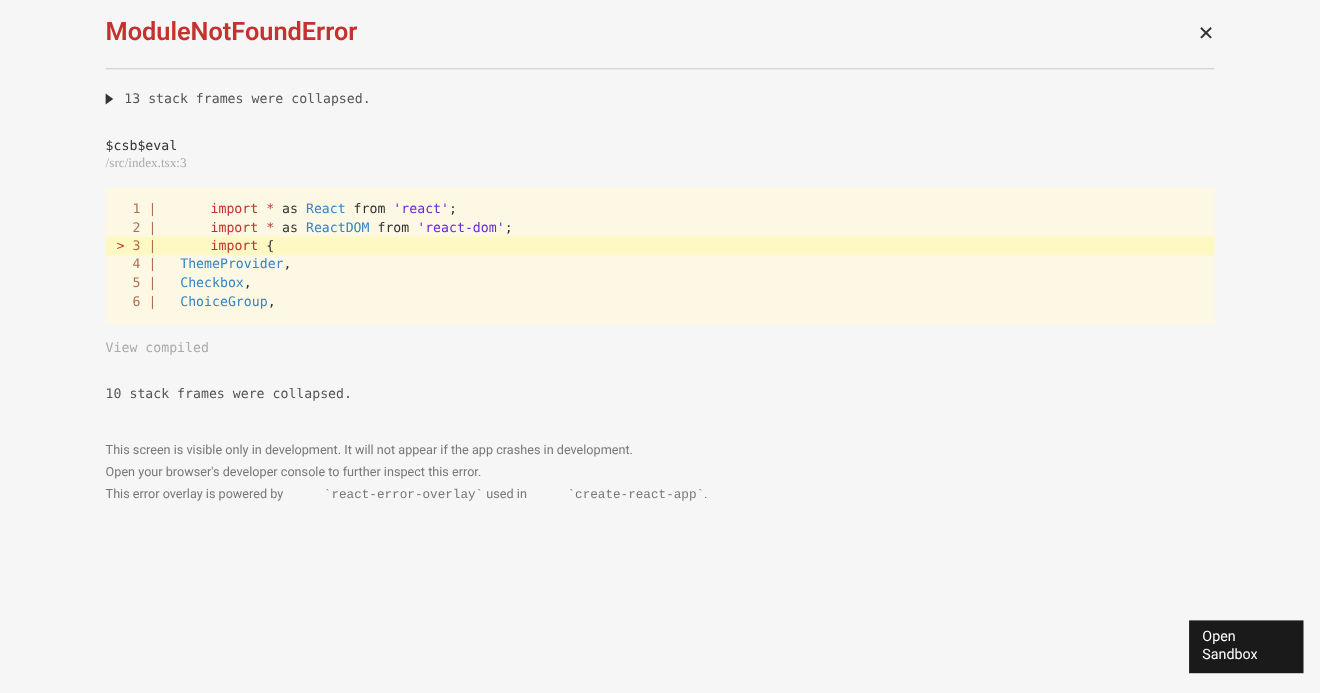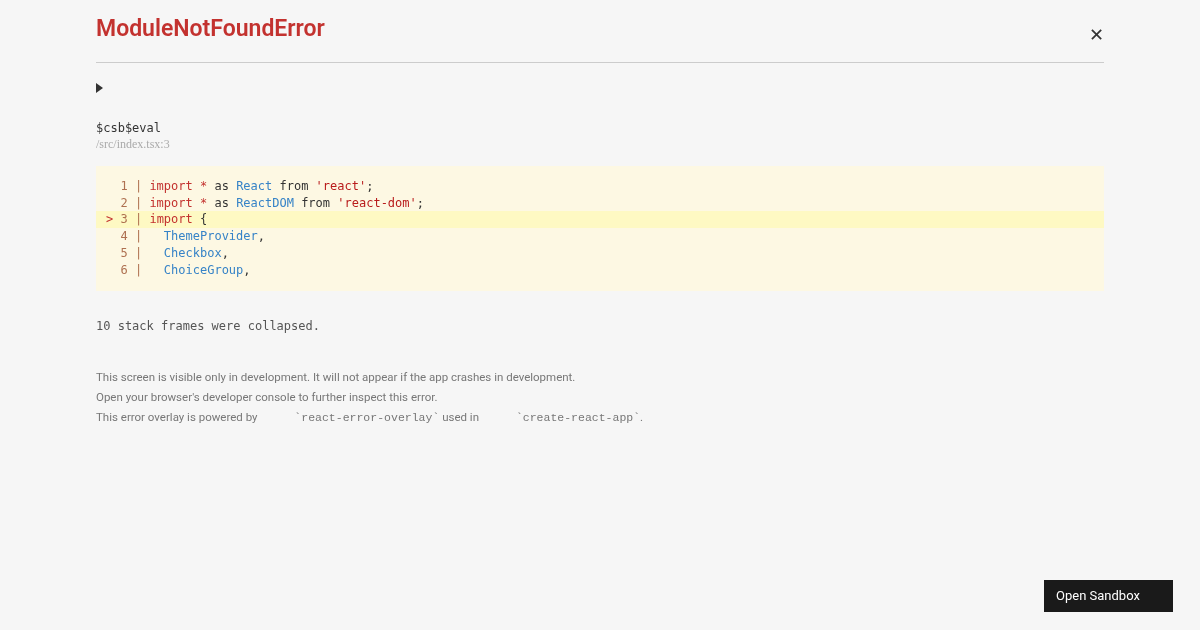--- a/index.html
+++ b/index.html
@@ -10,21 +10,21 @@
       height: 630px;
       position: relative;
       overflow: hidden;
     }
     .container {
       padding: 14px 96px 0 96px;
     }
     .header-row {
       display: flex;
       justify-content: space-between;
-      align-items: flex-end;
+      align-items: center;
     }
     .error-title {
       color: #c3322f;
       font-size: 23px;
       font-weight: 600;
       line-height: 1.3;
     }
     .close-btn {
       color: #333;
       font-size: 18px;
@@ -82,24 +82,24 @@
       padding: 12px 10px;
       margin-top: 14px;
       font-family: Consolas, Menlo, Monaco, monospace;
       font-size: 12px;
       line-height: 1.4;
       white-space: pre;
     }
     .code-line { display: block; }
     .ln { color: #ae7050; }
     .pipe { color: #ae7050; }
-    .kw { color: #c3322f; }
+    .kw { color: #c3322f; margin-left: 42px; }
     .op { color: #c3322f; }
     .ident { color: #3683c7; }
-    .str { color: #b91c1c; }
+    .str { color: #6d28d9; }
     .punct { color: #333; }
     .hl-marker { color: #c3322f; font-weight: 400; }
     .hl-line { background: #fef9c3; margin: 0 -10px; padding: 0 10px; }
     .plain { color: #333; }
     .view-compiled {
       font-family: Consolas, Menlo, Monaco, monospace;
       font-size: 12px;
       color: #aaa;
       margin-top: 14px;
       cursor: pointer;
@@ -122,53 +122,55 @@
     .footer-notes p {
       margin-bottom: 4px;
       line-height: 1.4;
     }
     .mono-inline {
       font-family: Liberation Mono, monospace;
       margin-left: 34px;
     }
     .open-sandbox {
       position: absolute;
-      right: 27px;
+      right: 15px;
       bottom: 18px;
       background: #1a1a1a;
       color: #fff;
       font-size: 13px;
       padding: 8px 12px;
       cursor: pointer;
       line-height: 1.25;
-      width: 129px;
+      width: 104px;
       font-family: -apple-system, BlinkMacSystemFont, "Segoe UI", Roboto, sans-serif;
     }
   </style>
 </head>
 <body>
 
 <div class="container">
   <div class="header-row">
     <div class="error-title">ModuleNotFoundError</div>
     <div class="close-btn">✕</div>
   </div>
 
 
   <hr class="divider">
 
   <div class="collapse-row">
     <span class="triangle"></span>
+    <span>13 stack frames were collapsed.</span>
   </div>
 
   <div class="frame-name">$csb$eval</div>
   <div class="frame-path">/src/index.tsx:3</div>
 
   <div class="code-block" id="code-block"><span class="code-line">  <span class="ln">1</span> <span class="pipe">|</span> <span class="kw">import</span><span class="plain"> </span><span class="op">*</span><span class="plain"> as </span><span class="ident">React</span><span class="plain"> from </span><span class="str">'react'</span><span class="punct">;</span></span><span class="code-line">  <span class="ln">2</span> <span class="pipe">|</span> <span class="kw">import</span><span class="plain"> </span><span class="op">*</span><span class="plain"> as </span><span class="ident">ReactDOM</span><span class="plain"> from </span><span class="str">'react-dom'</span><span class="punct">;</span></span><span class="code-line hl-line"><span class="hl-marker">&gt;</span> <span class="ln">3</span> <span class="pipe">|</span> <span class="kw">import</span><span class="plain"> </span><span class="punct">{</span></span><span class="code-line">  <span class="ln">4</span> <span class="pipe">|</span> <span class="plain">  </span><span class="ident">ThemeProvider</span><span class="punct">,</span></span><span class="code-line">  <span class="ln">5</span> <span class="pipe">|</span> <span class="plain">  </span><span class="ident">Checkbox</span><span class="punct">,</span></span><span class="code-line">  <span class="ln">6</span> <span class="pipe">|</span> <span class="plain">  </span><span class="ident">ChoiceGroup</span><span class="punct">,</span></span></div>
 
+  <div class="view-compiled">View compiled</div>
 
   <div class="collapse-row2">
     <span class="triangle"></span>
     <span>10 stack frames were collapsed.</span>
   </div>
 
   <div class="footer-notes">
     <p>This screen is visible only in development. It will not appear if the app crashes in development.</p>
     <p>Open your browser's developer console to further inspect this error.</p>
     <p>

